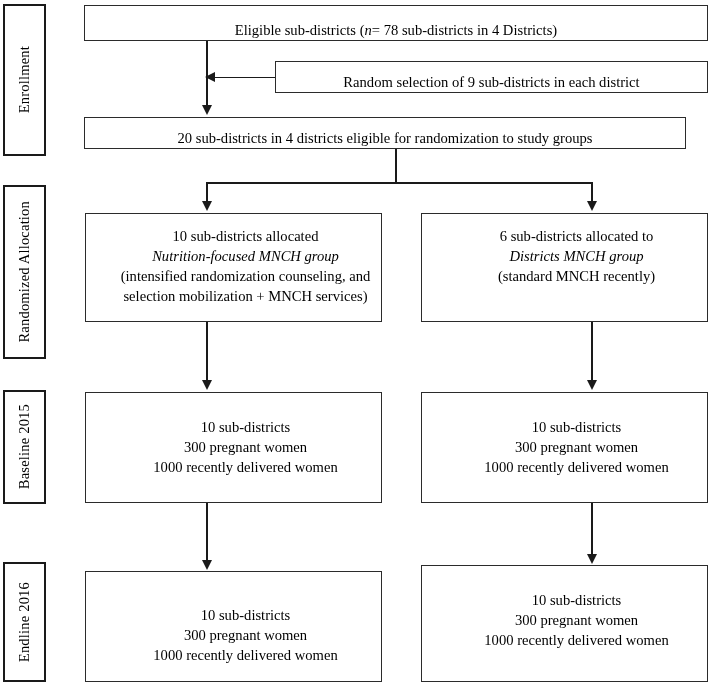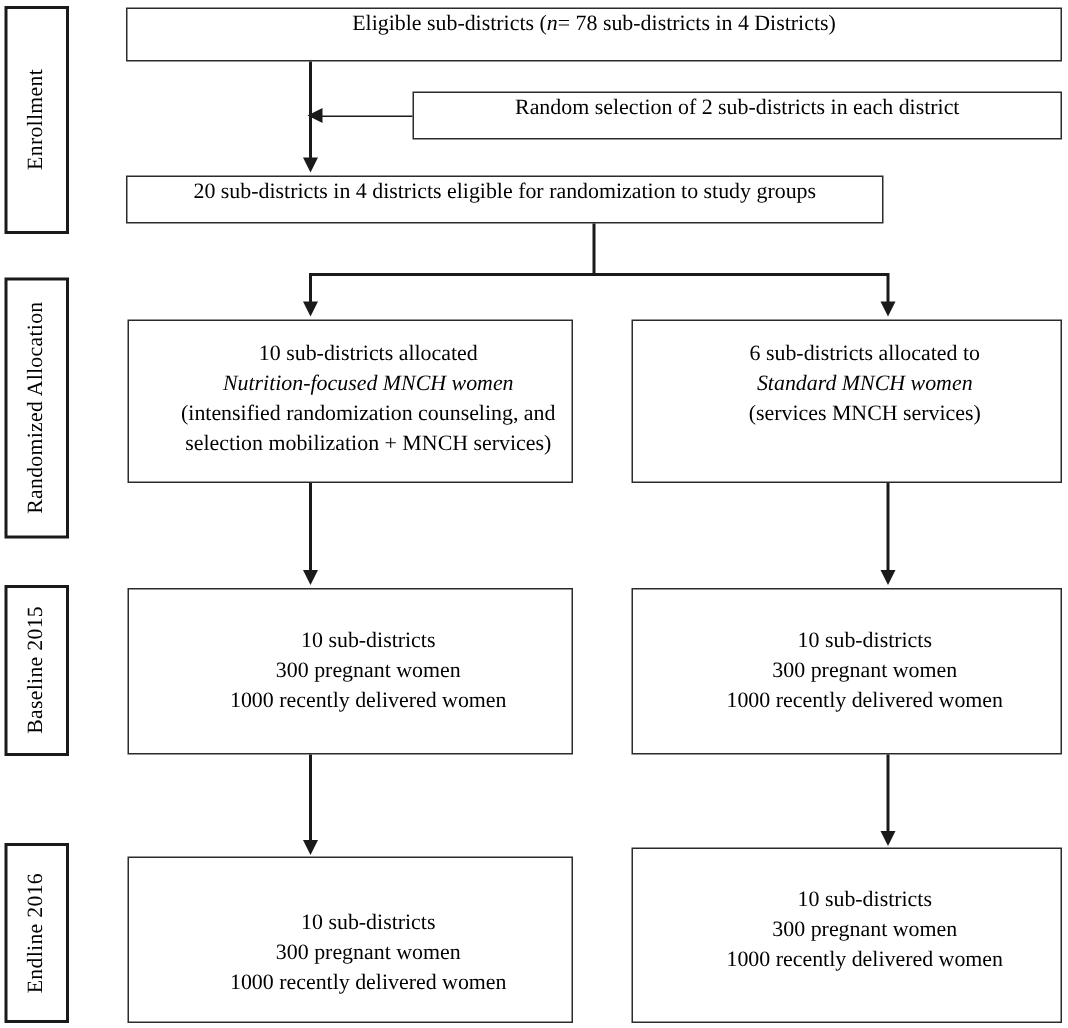--- a/index.html
+++ b/index.html
@@ -43,21 +43,21 @@
     position: absolute;
     box-sizing: border-box;
     border: 1.6px solid #2b2b2b;
     background: #ffffff;
     display: flex;
     justify-content: center;
     text-align: center;
     font-size: 14.6px;
     line-height: 1.38;
   }
-  .node.v-center { align-items: flex-start; }
+  .node.v-center { align-items: flex-end; }
   .node.v-top    { align-items: flex-start; padding-left: 24px; }
   .node .inner { width: 100%; padding: 0 6px; box-sizing: border-box; }
   .node .line { display: block; }
   .node .line.em { font-style: italic; }
   .italic-n { font-style: italic; }
 
   
   .vline, .hline {
     position: absolute;
     background: #1a1a1a;
@@ -105,54 +105,54 @@
     <div class="inner">
       <span class="line"><span>Eligible sub-districts (</span><span class="italic-n">n</span><span>= 78 sub-districts in 4 Districts)</span></span>
     </div>
   </div>
 
   <div class="vline" style="left:206px; top:41px; height:66px;"></div>
   <div class="arrowhead" style="left:201.5px; top:105px;"></div>
 
   <div class="node v-center" style="left:275px; top:61px; width:433px; height:32px;">
     <div class="inner">
-      <span class="line">Random selection of 2 sub-districts in each district</span>
+      <span class="line">Random selection of 9 sub-districts in each district</span>
     </div>
   </div>
 
   <div class="hline" style="left:213px; top:76.5px; width:62px;"></div>
   <div class="arrowhead left" style="left:205px; top:72px;"></div>
 
-  <div class="node v-center" style="left:84px; top:117px; width:505px; height:32px;">
+  <div class="node v-center" style="left:84px; top:117px; width:602px; height:32px;">
     <div class="inner">
       <span class="line">20 sub-districts in 4 districts eligible for randomization to study groups</span>
     </div>
   </div>
 
   <div class="vline" style="left:395px; top:149px; height:34px;"></div>
   <div class="hline" style="left:206px; top:182px; width:386px;"></div>
   <div class="vline" style="left:206px; top:182px; height:21px;"></div>
   <div class="arrowhead" style="left:201.5px; top:201px;"></div>
   <div class="vline" style="left:591px; top:182px; height:21px;"></div>
   <div class="arrowhead" style="left:586.5px; top:201px;"></div>
 
   <div class="node v-top" style="left:85px; top:213px; width:297px; height:109px;">
     <div class="inner" style="padding-top:12px;">
       <span class="line">10 sub-districts allocated</span>
-      <span class="line em">Nutrition-focused MNCH women</span>
+      <span class="line em">Nutrition-focused MNCH group</span>
       <span class="line">(intensified randomization counseling, and</span>
       <span class="line">selection mobilization + MNCH services)</span>
     </div>
   </div>
 
   <div class="node v-top" style="left:421px; top:213px; width:287px; height:109px;">
     <div class="inner" style="padding-top:12px;">
       <span class="line">6 sub-districts allocated to</span>
-      <span class="line em">Standard MNCH women</span>
-      <span class="line">(services MNCH services)</span>
+      <span class="line em">Districts MNCH group</span>
+      <span class="line">(standard MNCH recently)</span>
     </div>
   </div>
 
   <div class="vline" style="left:206px; top:322px; height:60px;"></div>
   <div class="arrowhead" style="left:201.5px; top:380px;"></div>
 
   <div class="vline" style="left:591px; top:322px; height:60px;"></div>
   <div class="arrowhead" style="left:586.5px; top:380px;"></div>
 
   <div class="node v-top" style="left:85px; top:392px; width:297px; height:111px;">

